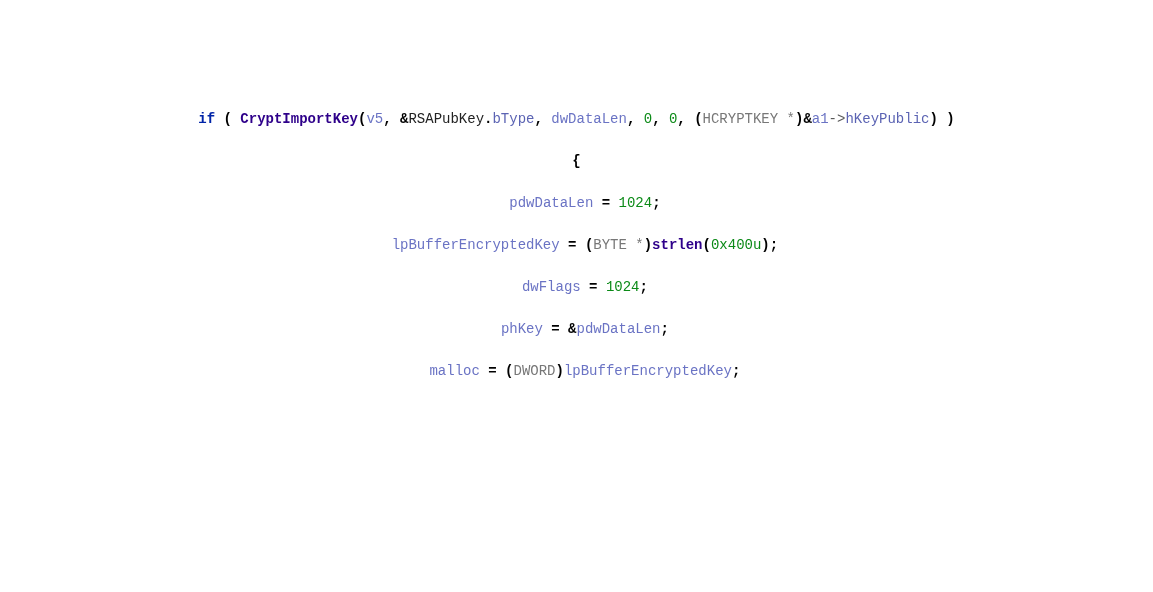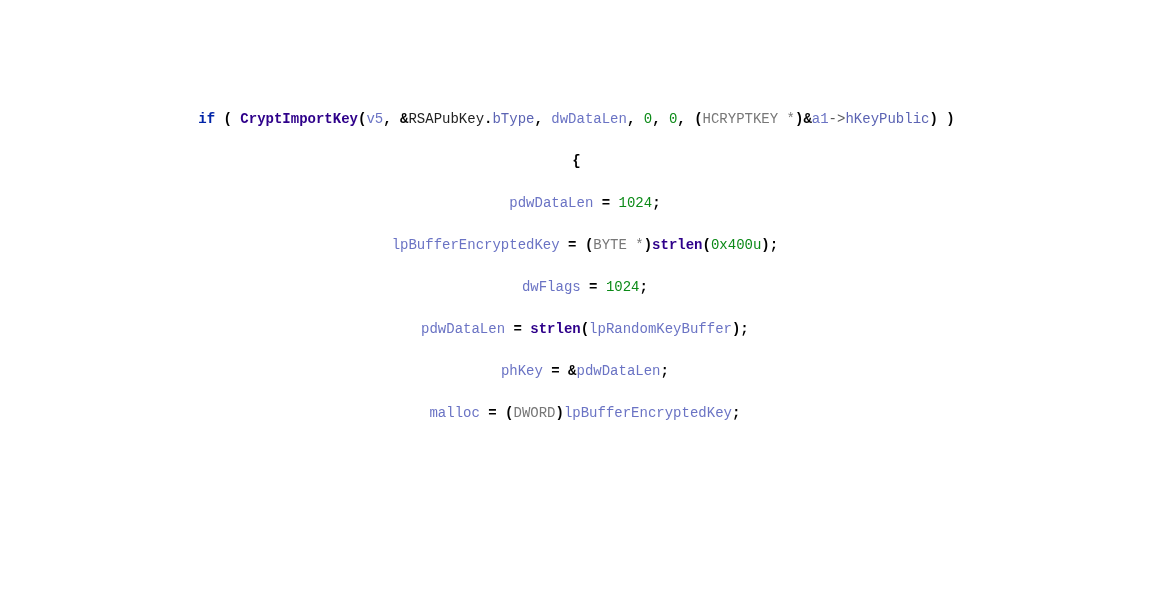--- a/index.html
+++ b/index.html
@@ -27,21 +27,20 @@
 <body>
 
 
 
 <div>
 <span class="code-line"><span class="kw">if</span><span class="pl"> ( </span><span class="call">CryptImportKey</span><span class="pl">(</span><span class="id">v5</span><span class="pl">, &amp;</span><span class="struct">RSAPubKey</span><span class="pl">.</span><span class="memb">bType</span><span class="pl">, </span><span class="id">dwDataLen</span><span class="pl">, </span><span class="lit">0</span><span class="pl">, </span><span class="lit">0</span><span class="pl">, (</span><span class="type">HCRYPTKEY *</span><span class="pl">)&amp;</span><span class="id">a1</span><span class="op">-&gt;</span><span class="memb">hKeyPublic</span><span class="pl">) )</span></span>
 <span class="code-line"><span class="pl">{</span></span>
 <span class="code-line"><span>  </span><span class="id">pdwDataLen</span><span class="pl"> = </span><span class="lit">1024</span><span class="pl">;</span></span>
 <span class="code-line"><span>  </span><span class="id">lpBufferEncryptedKey</span><span class="pl"> = (</span><span class="type">BYTE *</span><span class="pl">)</span><span class="call">strlen</span><span class="pl">(</span><span class="lit">0x400u</span><span class="pl">);</span></span>
 <span class="code-line"><span>  </span><span class="id">dwFlags</span><span class="pl"> = </span><span class="lit">1024</span><span class="pl">;</span></span>
-<span class="code-line"><span>  </span><span class="id">pdwDataLen</span><span class="pl"> = </span><span class="call">strlen</span><span class="pl">(</span><span class="id">lpRandomKeyBuffer</span><span class="pl">);</span></span>
 <span class="code-line"><span>  </span><span class="id">phKey</span><span class="pl"> = &amp;</span><span class="id">pdwDataLen</span><span class="pl">;</span></span>
 <span class="code-line"><span>  </span><span class="id">malloc</span><span class="pl"> = (</span><span class="type">DWORD</span><span class="pl">)</span><span class="id">lpBufferEncryptedKey</span><span class="pl">;</span></span>
 
 
 
 
 
 
 
 

